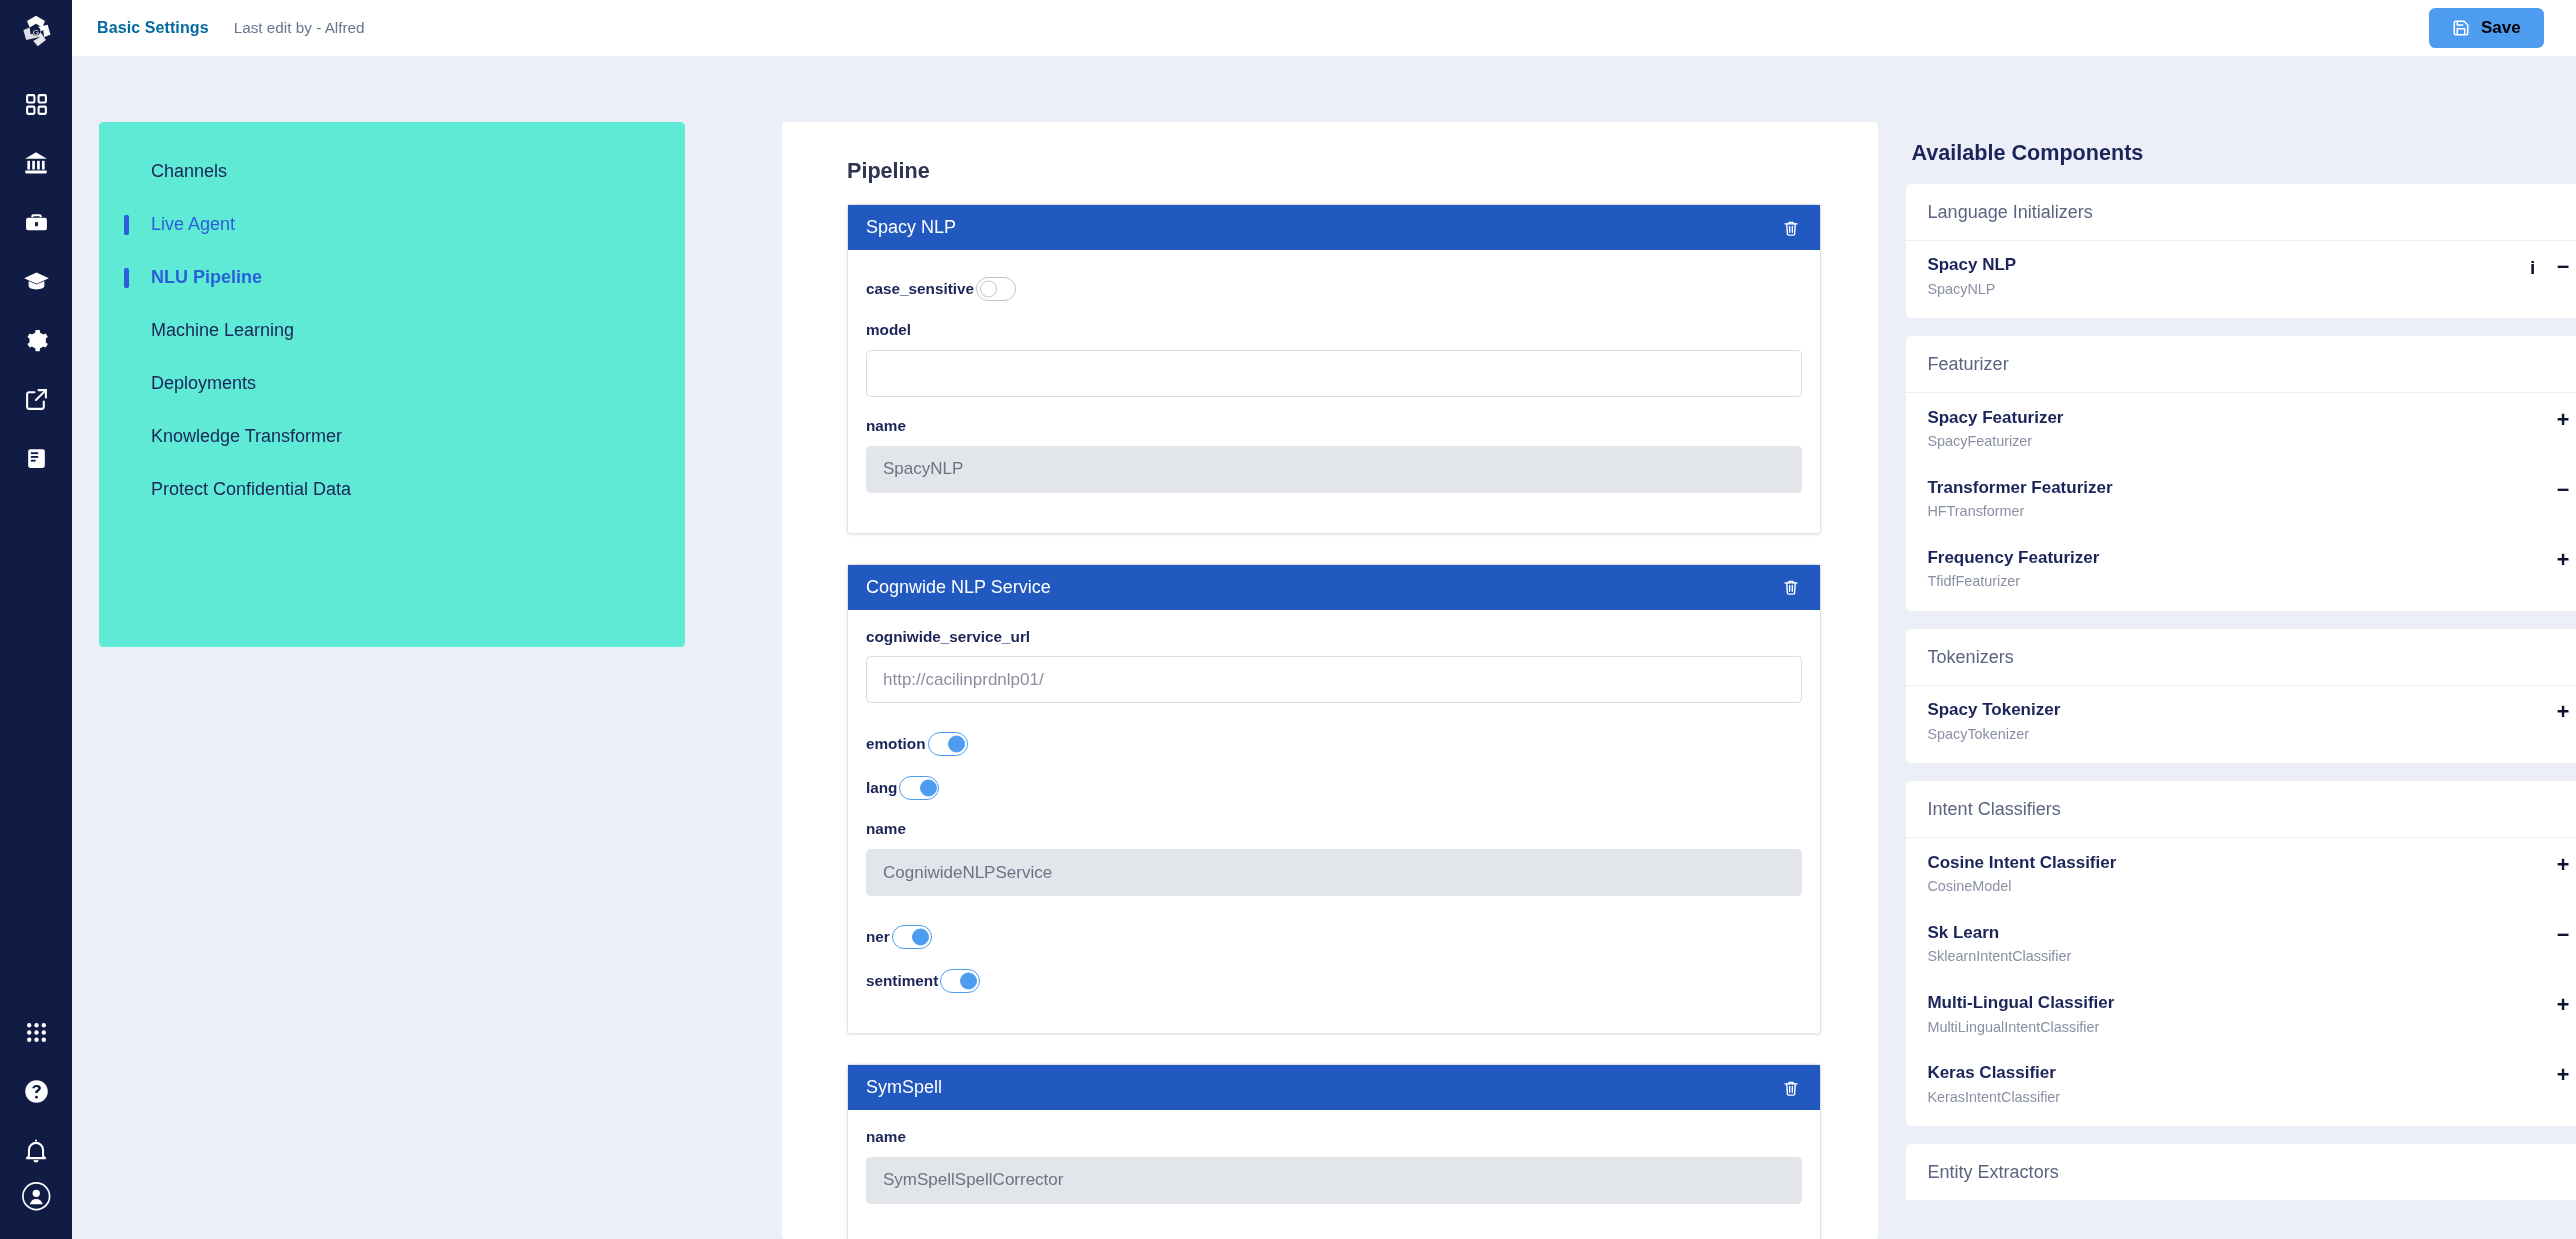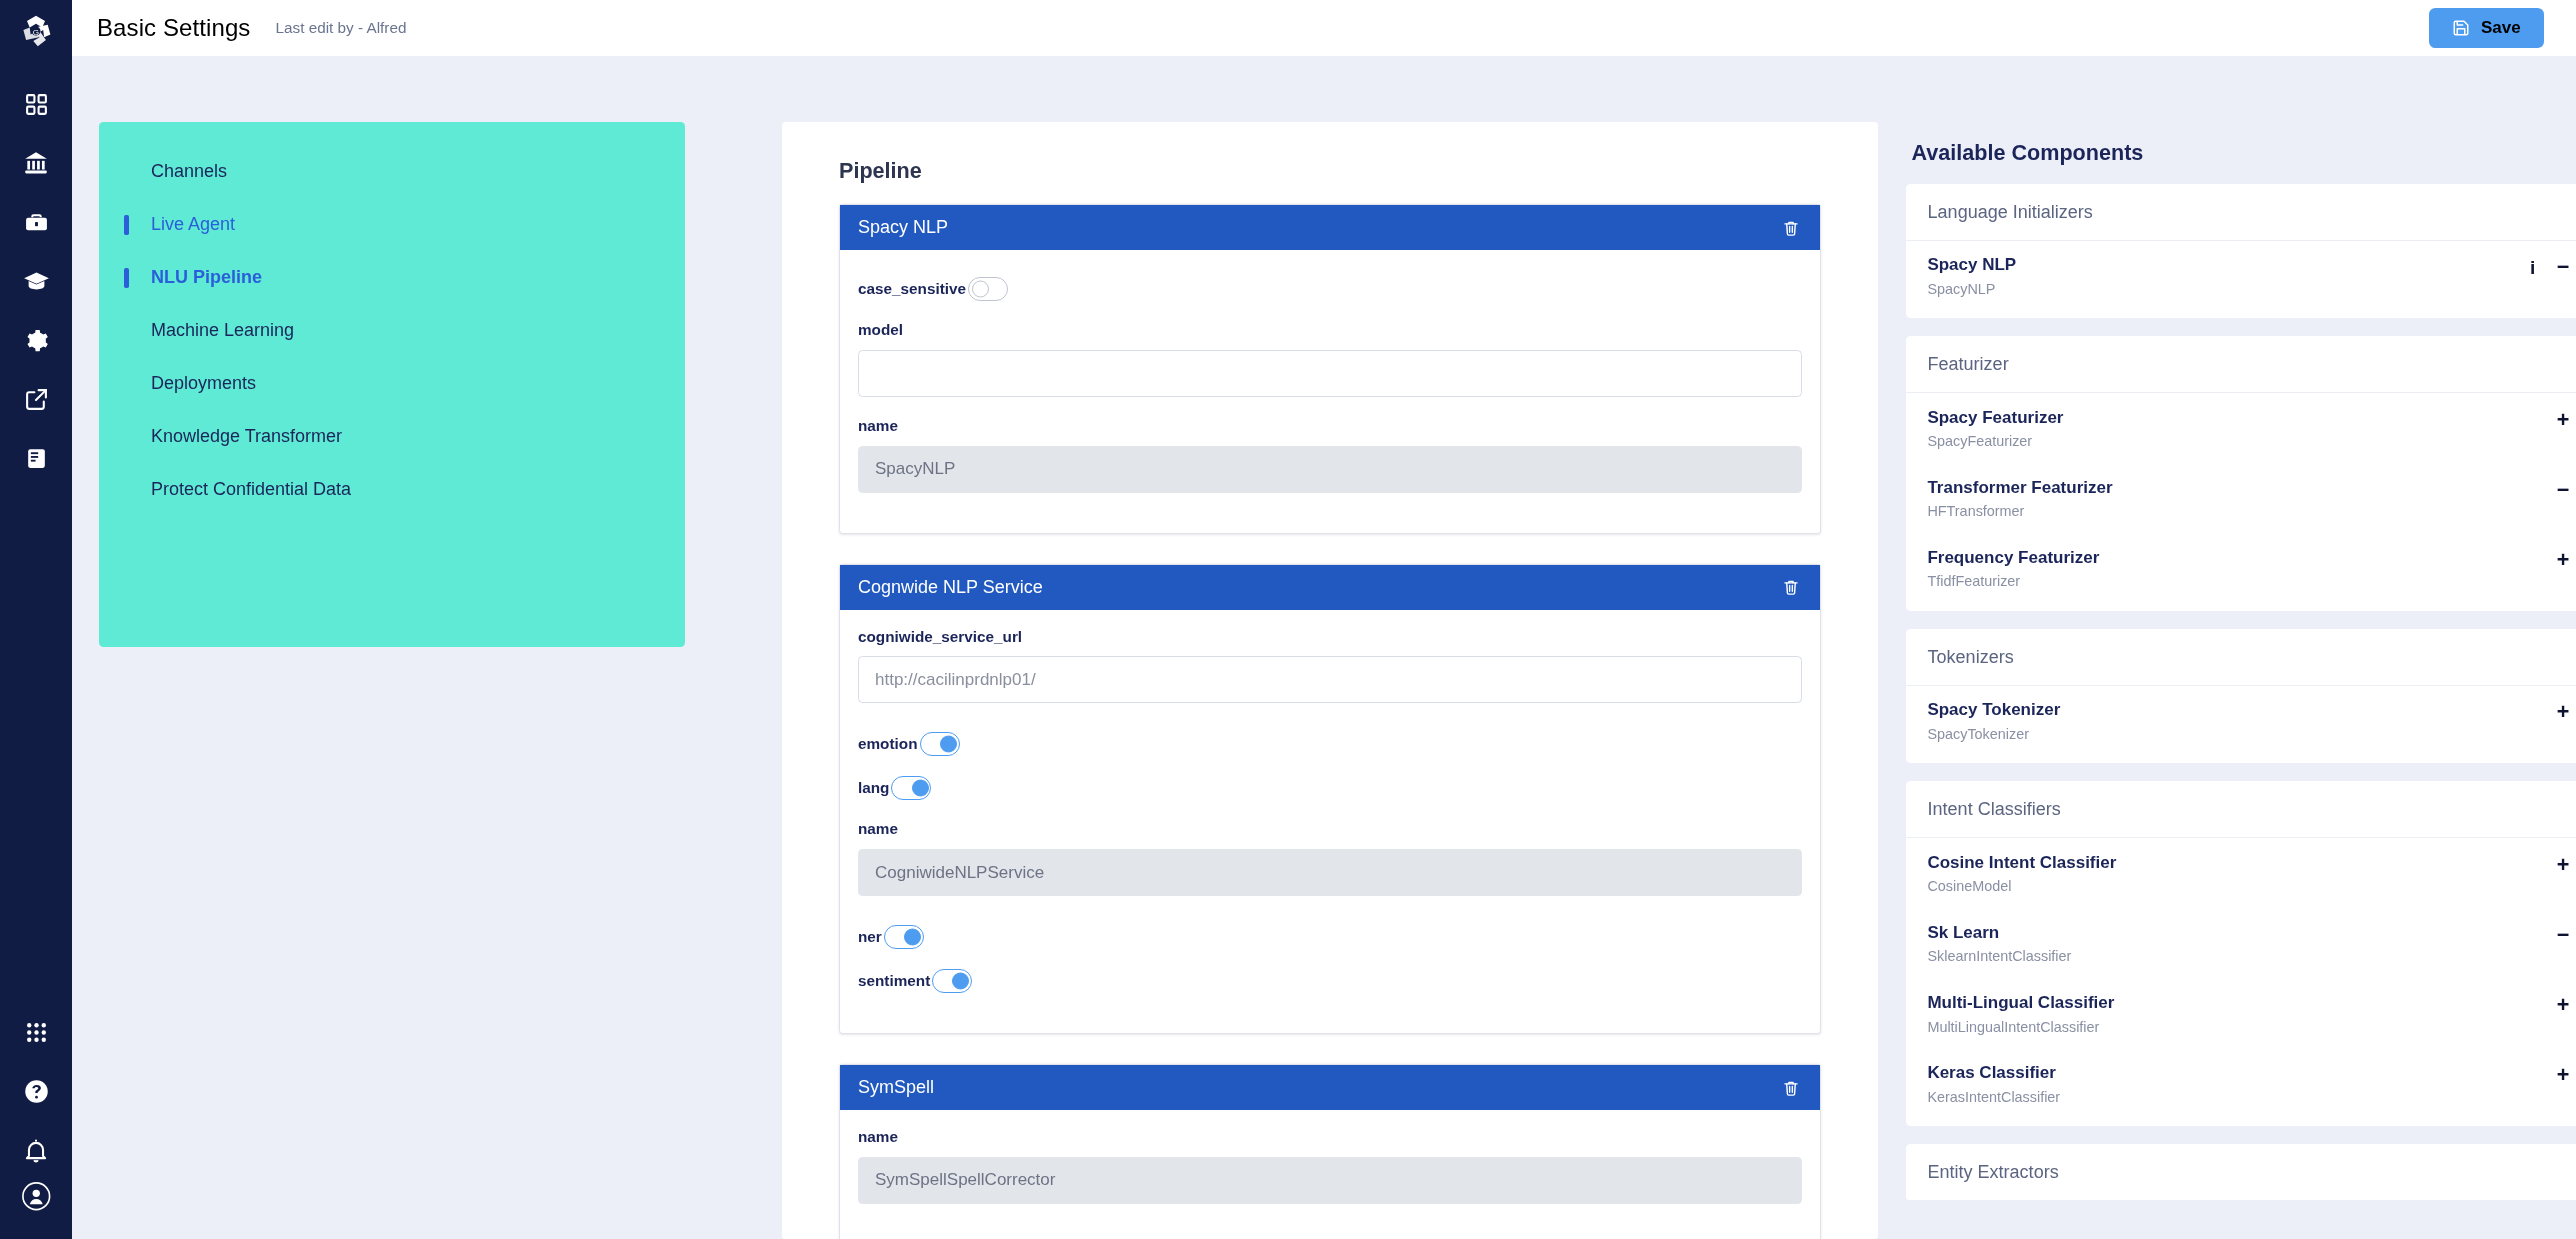--- a/index.html
+++ b/index.html
@@ -29,21 +29,21 @@
 
   
   .topbar {
     position: absolute; left: 72px; top: 0;
     width: 2504px; height: 56px;
     background: #ffffff;
     display: flex; align-items: center;
   }
   .page-title {
     margin-left: 25px;
-    font-size: 24px; font-weight: normal; color: #000000;
+    font-size: 16px; font-weight: bold; color: #0369a1;
     letter-spacing: 0.1px;
   }
   .last-edit {
     margin-left: 25px; font-size: 15.3px; color: #6b7590;
   }
   .save-btn {
     position: absolute; right: 32px; top: 8px;
     height: 40px; padding: 0 23.4px;
     background: #4d9cf0; color: #000000;
     border: none; border-radius: 6.3px;
@@ -80,20 +80,21 @@
   .menu-item.accent { color: #2b5fd9; }
   .menu-item.active { color: #2b5fd9; font-weight: bold; }
   .menu-list { padding-top: 23.4px; }
 
   
   .pipeline-col {
     position: absolute; left: 710px; top: 66px;
     width: 1096px; height: 1117px;
     background: #ffffff; border-radius: 3.6px;
     overflow: hidden;
+    padding-left: 8px;
   }
   .pipeline-heading {
     margin: 36px 0 20px 57px;
     font-size: 21.6px; font-weight: bold; color: #2d3550;
   }
   .comp-card {
     margin: 0 57px 30px 57px;
     background: #fff;
     border: 0.9px solid #dfe2ea;
     border-radius: 3.6px;

